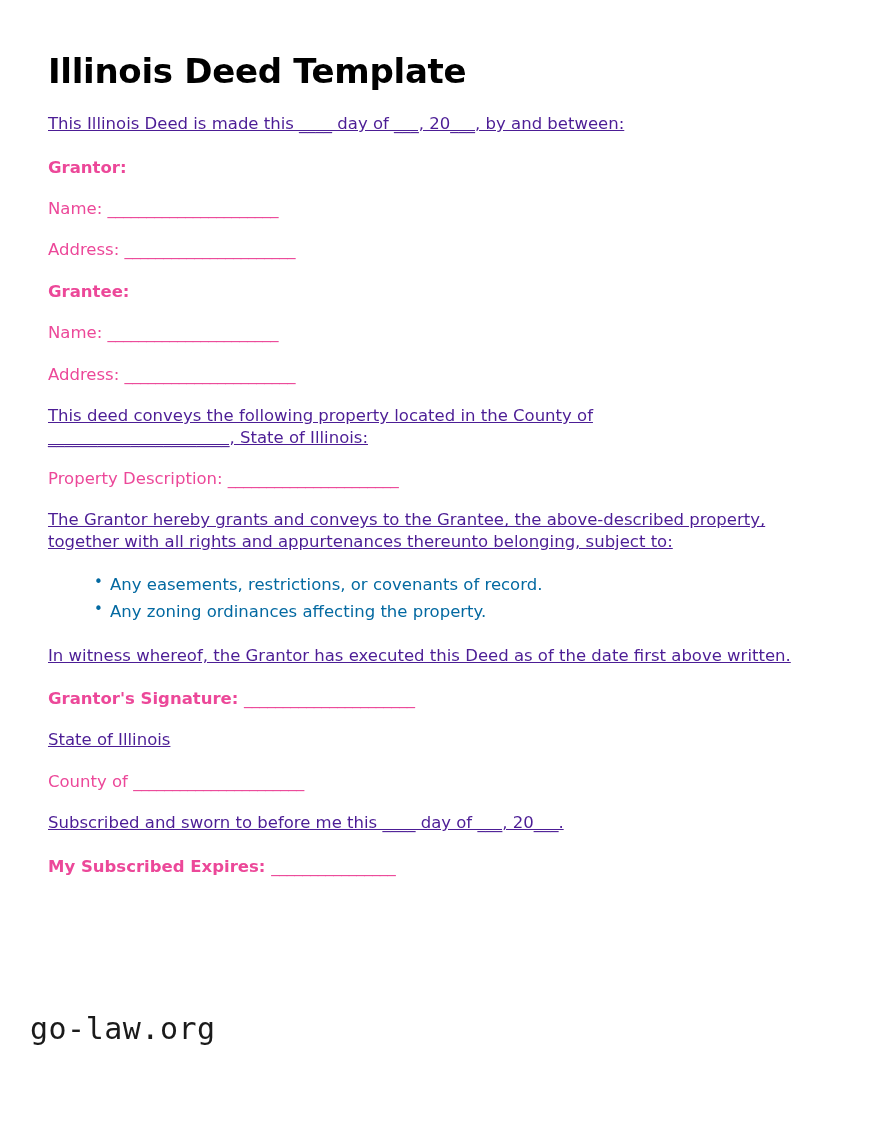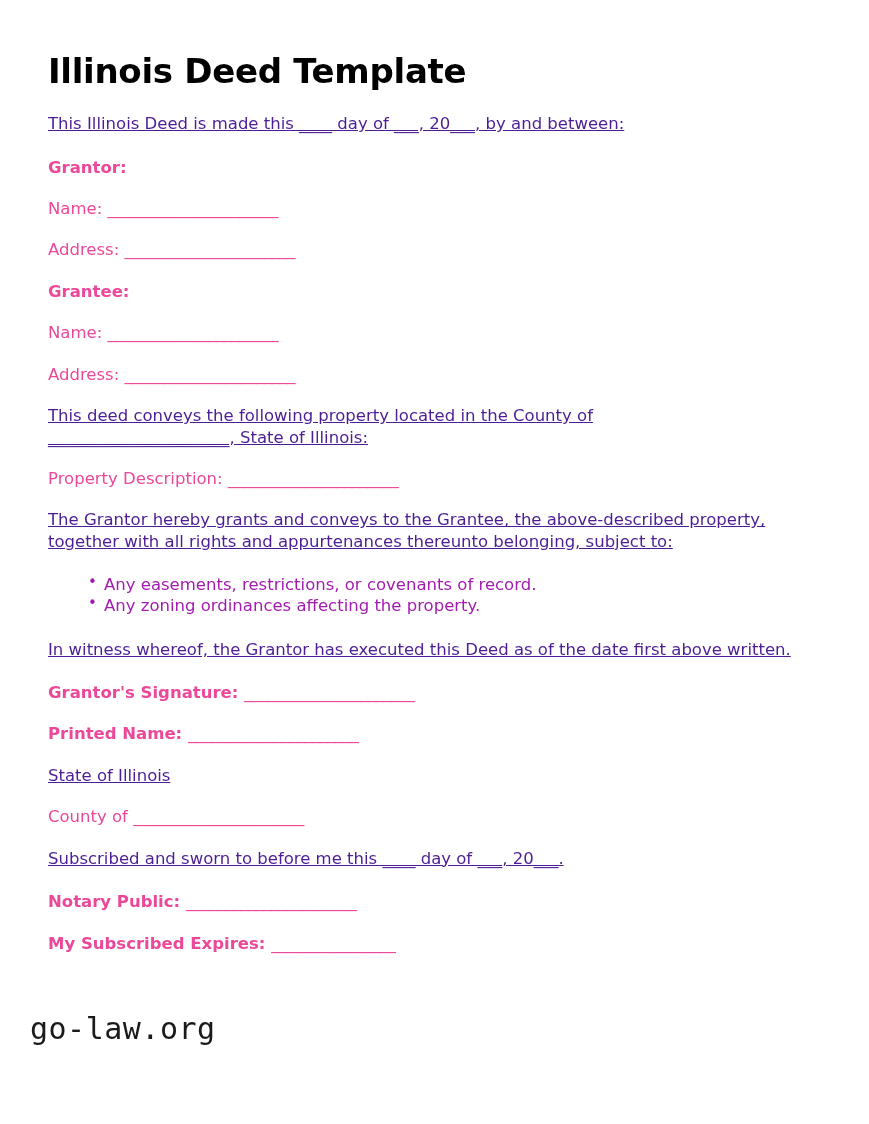--- a/index.html
+++ b/index.html
@@ -76,24 +76,24 @@
     letter-spacing: -0.5px;
   }
   ul.terms {
     margin: 0 0 22px 0;
     padding: 0 0 0 40px;
     list-style: none;
   }
   ul.terms li {
     font-size: 16.5px;
     line-height: 1.28;
-    color: #a21caf;
+    color: #0369a1;
     position: relative;
     padding-left: 16px;
-    margin: 0;
+    margin: 6px;
   }
   ul.terms li::before {
     content: "\2022";
     position: absolute;
     left: 0;
     top: -1px;
     font-size: 15px;
   }
   .footer-brand {
     position: absolute;
@@ -149,35 +149,29 @@
       <li>Any easements, restrictions, or covenants of record.</li>
       <li>Any zoning ordinances affecting the property.</li>
     </ul>
 
     <p class="para wide">In witness whereof, the Grantor has executed this Deed as of the date first above written.</p>
 
     <p class="label-line">
       <span class="lbl-bold">Grantor's Signature: </span><span class="blank">______________________</span>
     </p>
 
-    <p class="label-line">
-      <span class="lbl-bold">Printed Name: </span><span class="blank">______________________</span>
-    </p>
 
     <p class="para">State of Illinois</p>
 
     <p class="label-line">
       <span>County of </span><span class="blank">______________________</span>
     </p>
 
     <p class="para wide">Subscribed and sworn to before me this ____ day of ___, 20___.</p>
 
-    <p class="label-line">
-      <span class="lbl-bold">Notary Public: </span><span class="blank">______________________</span>
-    </p>
 
     <p class="label-line">
       <span class="lbl-bold">My Subscribed Expires: </span><span class="blank">________________</span>
     </p>
 
   </div>
 
   <div class="footer-brand">go-law.org</div>
 
 </div>

